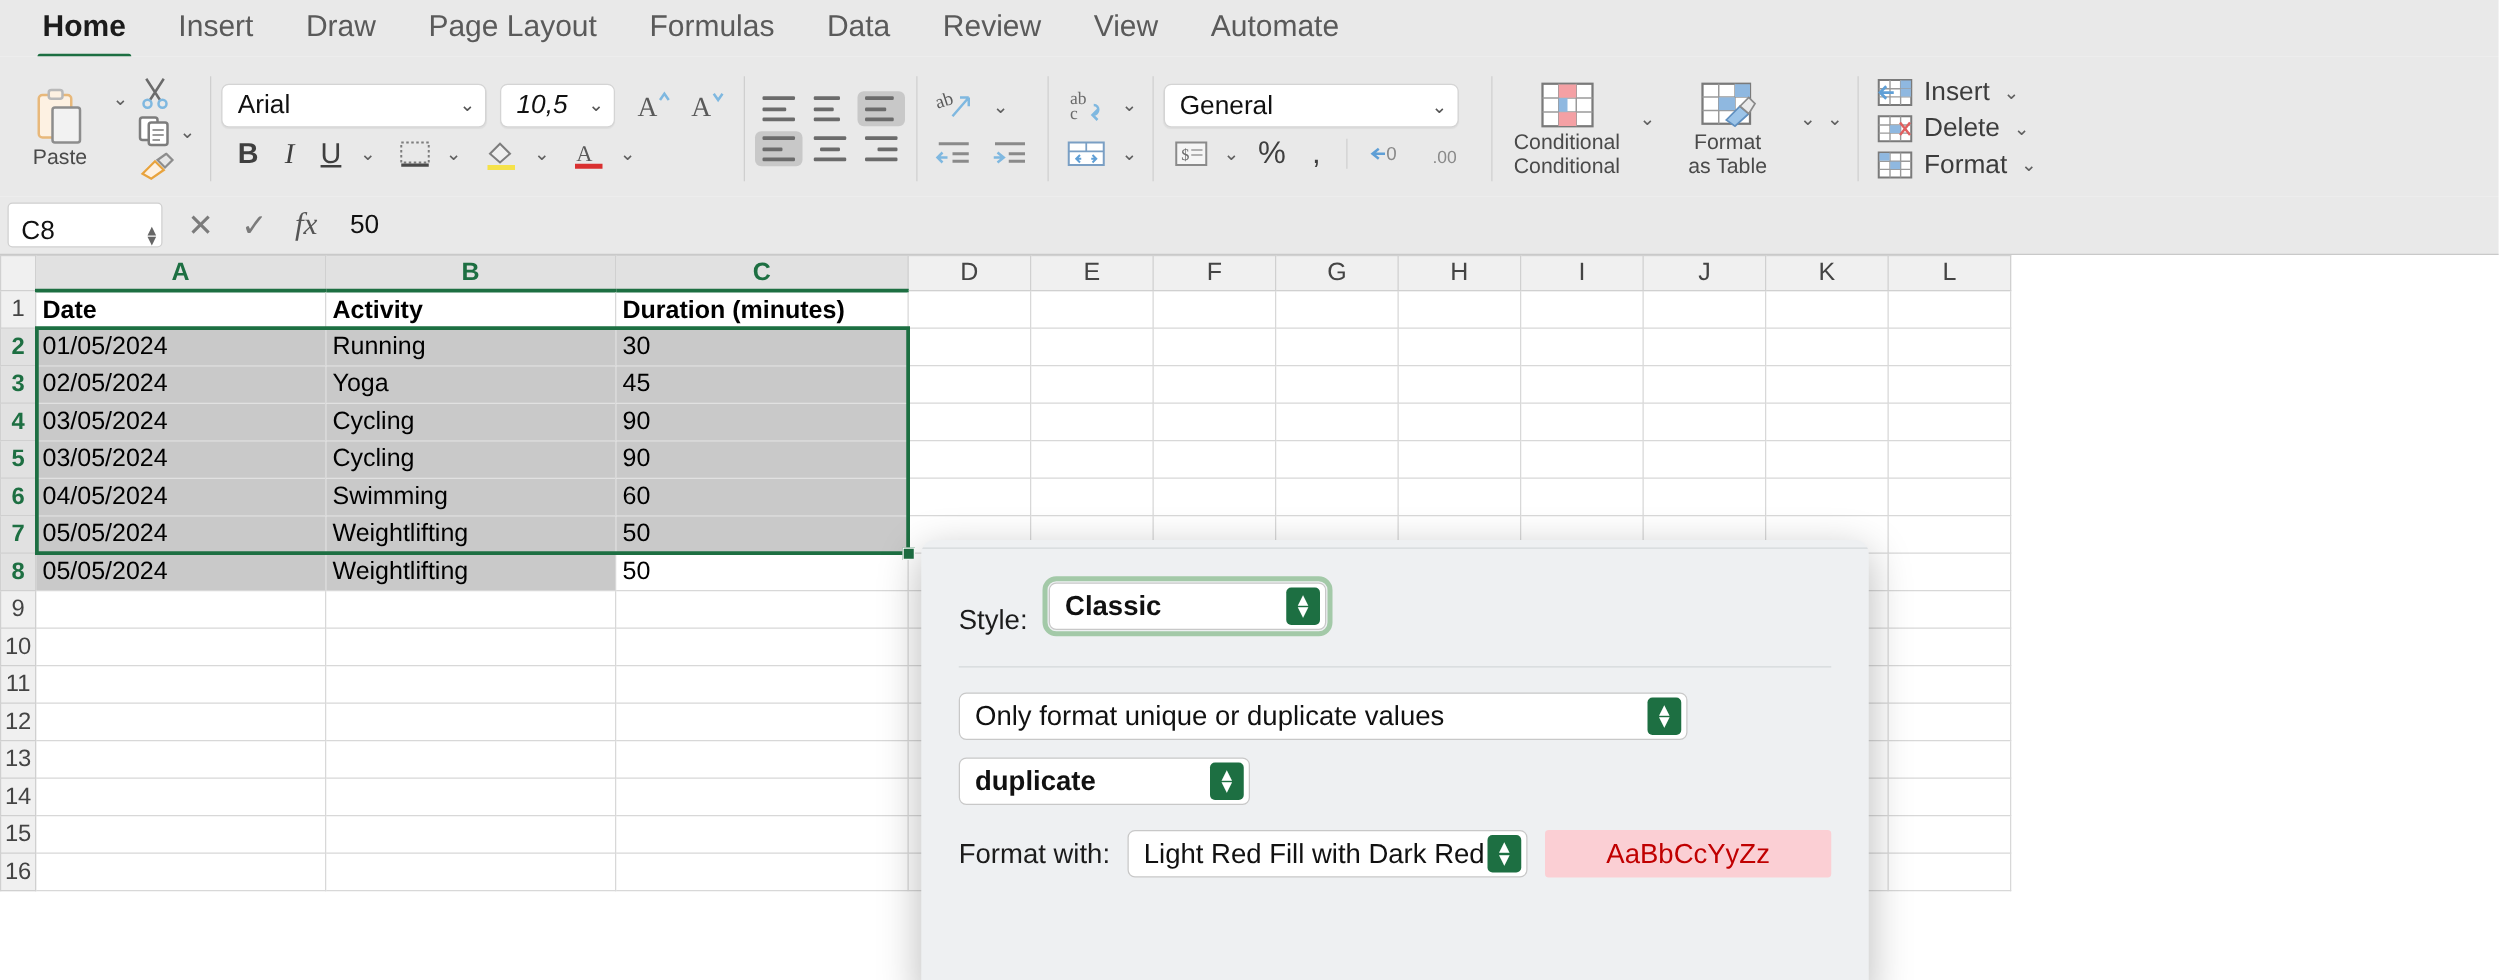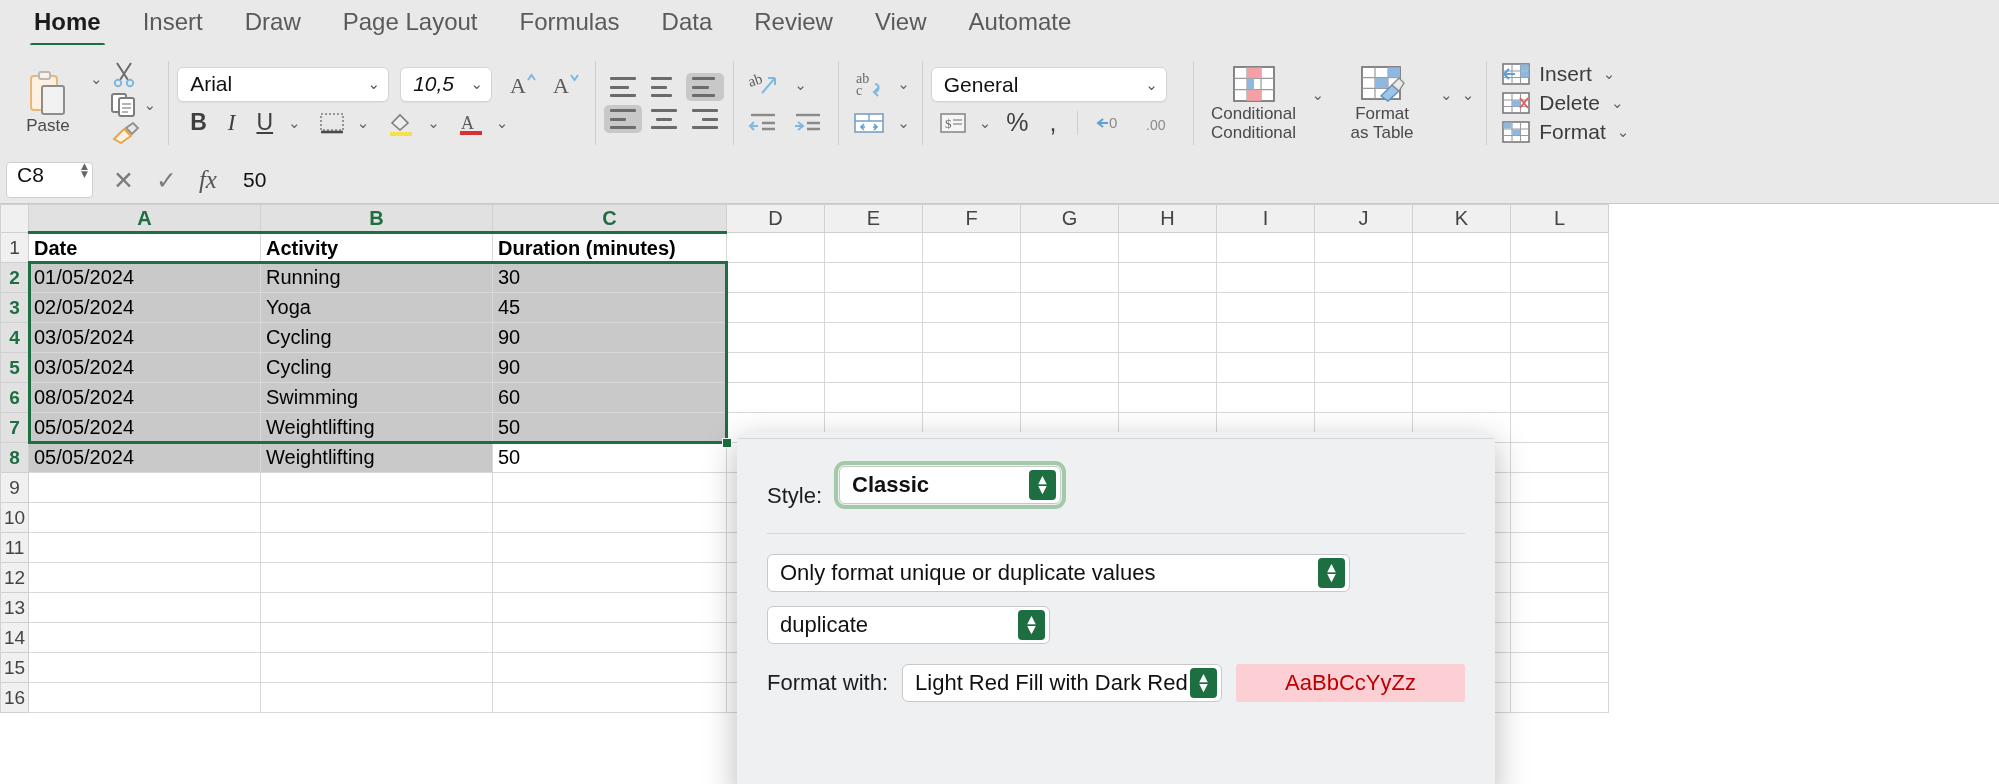--- a/index.html
+++ b/index.html
@@ -100,23 +100,23 @@
   .rightbtns { display: flex; flex-direction: column; gap: 5px; padding-left: 6px; }
   .rbrow { display: flex; align-items: center; gap: 8px; font-size: 21px; color: #3c3c3c; }
 
   
   .fbar {
     height: 47px; background: #e9e9e9;
     display: flex; align-items: center;
     border-bottom: 1px solid #c9c9c9;
   }
   .namebox {
-    width: 87px; height: 36px; margin-left: 6px;
+    width: 124px; height: 36px; margin-left: 6px;
     background: #fff; border: 1px solid #cfcfcf; border-radius: 4px;
-    display: flex; align-items: flex-start; padding: 0 4px 0 10px;
+    display: flex; align-items: flex-end; padding: 0 4px 0 10px;
     font-size: 21px; color: #111;
   }
   .namebox .nv { flex: 1; }
   .spin { display: flex; flex-direction: column; gap: 1px; color: #666; }
   .spin span { font-size: 9px; line-height: 7px; font-family: "DejaVu Sans", sans-serif; }
   .fbtns { display: flex; align-items: center; gap: 22px; padding: 0 20px; }
   .fbtns .g { font-size: 25px; color: #7b7b7b; font-family: "DejaVu Sans", sans-serif; }
   .fx { font-size: 25px; font-style: italic; font-family: "Liberation Serif", serif; color: #555; }
   .finput { flex: 1; font-size: 21px; color: #111; padding-left: 6px; }
 
@@ -182,21 +182,21 @@
   .macselect .sv { flex: 1; overflow: hidden; white-space: nowrap; }
   .stepper {
     width: 27px; height: 30px; background: #1d6f42; border-radius: 4px;
     margin-right: 4px; display: flex; flex-direction: column;
     align-items: center; justify-content: center; color: #fff; gap: 0px;
   }
   .stepper span { font-size: 11px; line-height: 10px; font-family: "DejaVu Sans", sans-serif; }
 
   .w-style { width: 232px; }
   .w-cond  { width: 583px; }
-  .w-dup   { width: 283px; }
+  .w-dup   { width: 233px; font-weight: bold; }
   .w-fmt   { width: 320px; }
 
   .row-cond { padding-top: 20px; }
   .row-dup { display: flex; align-items: center; gap: 14px; padding-top: 14px; }
   .row-fmt { display: flex; align-items: center; gap: 14px; padding-top: 20px; }
 
   .preview {
     flex: 1; height: 38px; background: #fbcfd4;
     display: flex; align-items: center; justify-content: center;
     font-size: 22px; color: #c00000; border-radius: 3px;
@@ -650,21 +650,21 @@
         <td class="cell"></td>
           <td class="cell"></td>
         <td class="cell"></td>
           <td class="cell"></td>
         <td class="cell"></td>
           <td class="cell"></td>
         <td class="cell"></td>
       </tr>
       <tr>
         <th class="rowh sel">6</th>
-        <td class="cell selected">08/05/2024</td>
+        <td class="cell selected">04/05/2024</td>
         <td class="cell selected">Swimming</td>
         <td class="cell selected">60</td>
         <td class="cell"></td>
           <td class="cell"></td>
         <td class="cell"></td>
           <td class="cell"></td>
         <td class="cell"></td>
           <td class="cell"></td>
         <td class="cell"></td>
           <td class="cell"></td>

